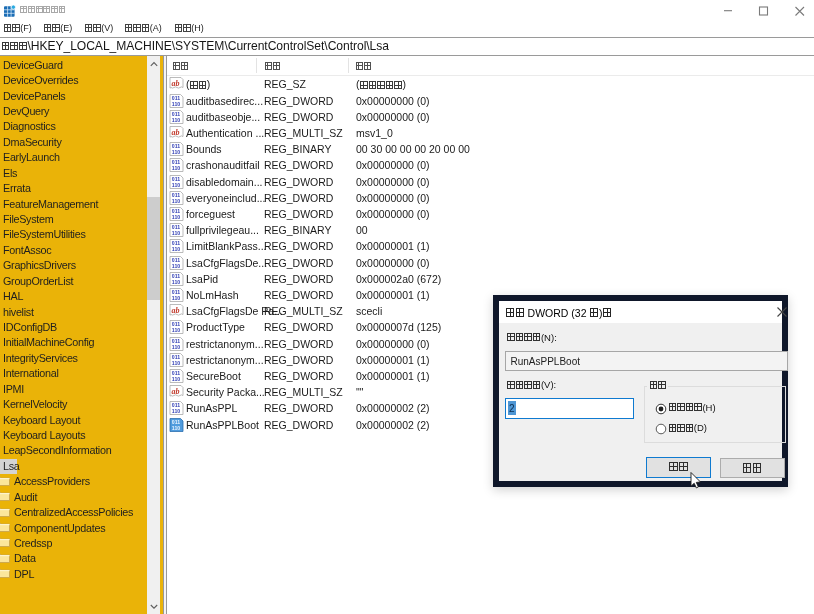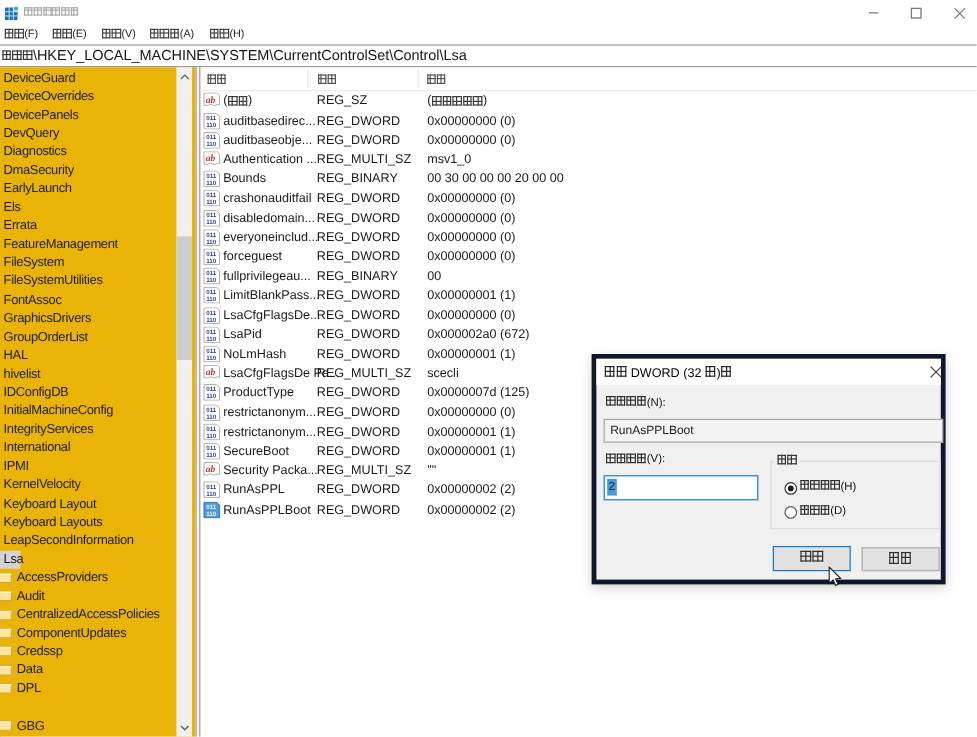--- a/index.html
+++ b/index.html
@@ -118,27 +118,20 @@
       </svg>
       <span style="position:absolute;left:14px">Data</span>
     </div>
 <div class="trow" style="top:510.8px;left:0;width:163px">
       <svg style="position:absolute;left:-5px;top:-0.5px" width="15" height="12" viewBox="0 0 15 12">
         <path d="M0.5,2.5 h4.2 l1.3,1.6 h8.5 v7.4 h-14 z" fill="#fbe69c" stroke="#caa64e" stroke-width="0.9"></path>
         <path d="M0.5,4.6 h14" stroke="#fdf3cd" stroke-width="1.2"></path>
       </svg>
       <span style="position:absolute;left:14px">DPL</span>
     </div>
-<div class="trow" style="top:541.6px;left:0;width:163px">
-      <svg style="position:absolute;left:-5px;top:-0.5px" width="15" height="12" viewBox="0 0 15 12">
-        <path d="M0.5,2.5 h4.2 l1.3,1.6 h8.5 v7.4 h-14 z" fill="#fbe69c" stroke="#caa64e" stroke-width="0.9"></path>
-        <path d="M0.5,4.6 h14" stroke="#fdf3cd" stroke-width="1.2"></path>
-      </svg>
-      <span style="position:absolute;left:14px">GBG</span>
-    </div>
 <div class="trow" style="top:557.1px;left:0;width:163px">
       <svg style="position:absolute;left:-5px;top:-2.5px" width="15" height="12" viewBox="0 0 15 12">
         <path d="M0.5,2.5 h4.2 l1.3,1.6 h8.5 v7.4 h-14 z" fill="#fbe69c" stroke="#caa64e" stroke-width="0.9"></path>
         <path d="M0.5,4.6 h14" stroke="#fdf3cd" stroke-width="1.2"></path>
       </svg>
     </div>
 </div>
 <div class="ab" style="left:146.5px;top:56px;width:13.5px;height:558px;background:#f0f0f0">
     <svg style="position:absolute;left:3px;top:4.5px" width="8" height="7" viewBox="0 0 8 7">
       <path d="M0.8,4.8 L4,1.6 L7.2,4.8" fill="none" stroke="#5d5d5d" stroke-width="1.1"></path>
@@ -367,21 +360,21 @@
     <svg width="15" height="14" viewBox="0 0 15 14">
       <path d="M1,0.5 h10.5 l2.5,2.5 v10.5 h-13 z" fill="#4f9bdd" stroke="#2c6fae" stroke-width="0.8"></path>
       <text x="7" y="6.2" font-size="5.2" font-weight="bold" fill="#eaf4ff" text-anchor="middle">011</text>
       <text x="7" y="12" font-size="5.2" font-weight="bold" fill="#eaf4ff" text-anchor="middle">110</text>
     </svg>
     <span class="nm">RunAsPPLBoot</span>
     <span class="tp">REG_DWORD</span>
     <span class="dt">0x00000002 (2)</span>
   </div>
 <div class="ab" style="left:493px;top:294.5px;width:295px;height:192px;background:#f0f0f0;
- border:4px solid #0f172a;box-shadow:0 3px 10px rgba(0,0,0,.18)">
+ border:6px solid #0f172a;box-shadow:0 3px 10px rgba(0,0,0,.18)">
 <div style="position:absolute;left:0;top:0;width:100%;height:22px;background:#fff"></div>
 <div class="ab" style="left:6.5px;top:6px;font-size:10.5px;color:#000"><span style="font-size:10px"><i class="c"></i><i class="c"></i></span> DWORD (32 <span style="font-size:10px"><i class="c"></i></span>)<span style="font-size:10px"><i class="c"></i></span></div>
 <svg class="ab" style="left:277px;top:5.5px" width="12" height="12" viewBox="0 0 12 12">
 <path d="M1.5,1.5 l9,9 M10.5,1.5 l-9,9" stroke="#454545" stroke-width="1.1"></path>
     </svg>
 <div class="ab" style="left:7.5px;top:31px;font-size:9px;color:#111"><i class="c"></i><i class="c"></i><i class="c"></i><i class="c"></i><span style="font-size:9.5px">(N):</span></div>
 <div class="ab" style="left:6px;top:50px;width:282.5px;height:20.5px;background:#f3f3f3;border:1px solid #a6a6a6;font-size:10px;color:#222;line-height:19px;padding-left:4.5px">RunAsPPLBoot</div>
 <div class="ab" style="left:7.5px;top:78.5px;font-size:9px;color:#111"><i class="c"></i><i class="c"></i><i class="c"></i><i class="c"></i><span style="font-size:9.5px">(V):</span></div>
 <div class="ab" style="left:5.5px;top:97.5px;width:129px;height:20.5px;background:#fff;border:1.8px solid #0f7ad0;font-size:10px;line-height:17px;padding-left:2.5px"><span style="background:#4e96d4;color:#0a2d50;padding:1.5px 1px">2</span></div>
 <div class="ab" style="left:144.5px;top:85.5px;width:142px;height:57px;border:1px solid #dcdcdc"></div>

